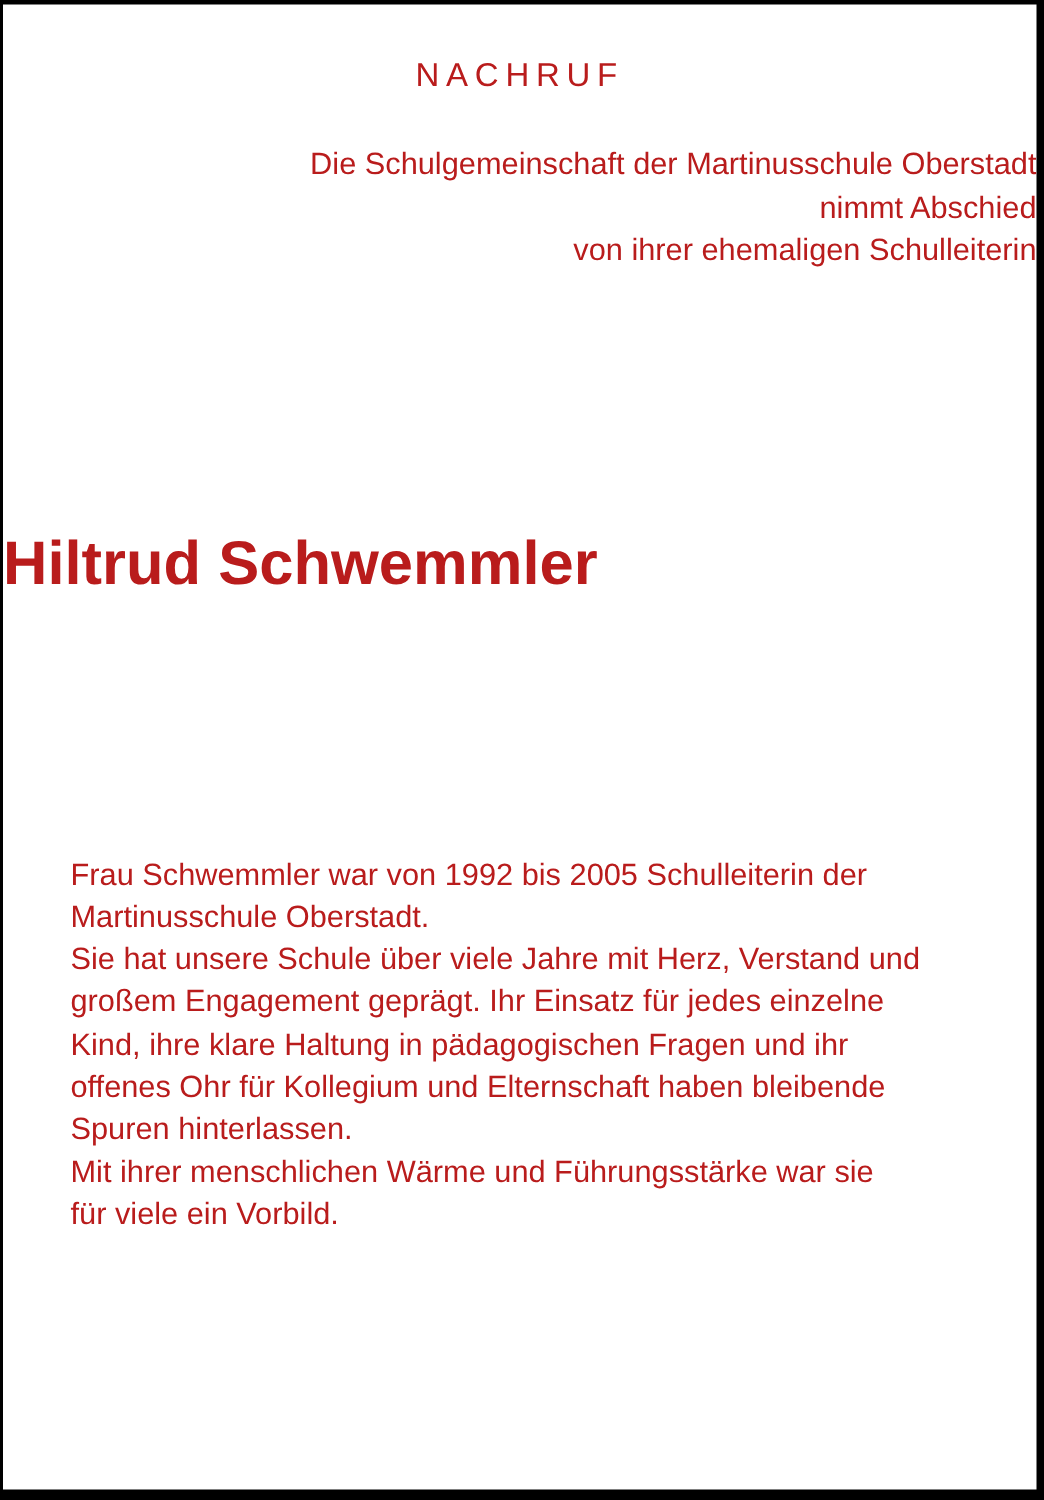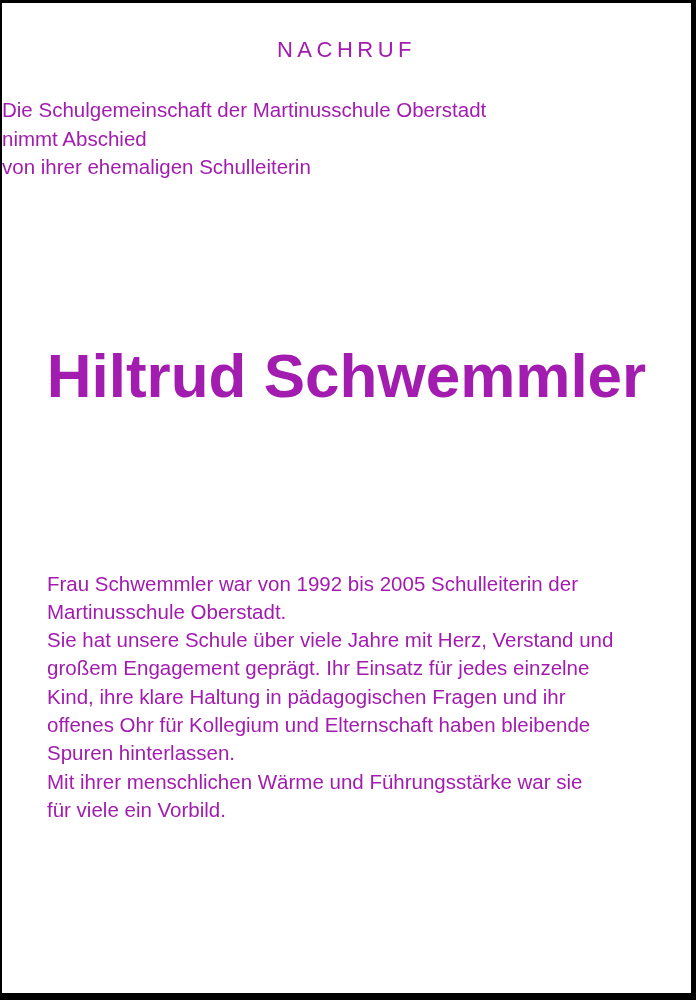--- a/index.html
+++ b/index.html
@@ -10,43 +10,42 @@
   .page {
     position: relative;
     width: 696px;
     height: 1000px;
     box-sizing: border-box;
     background: #ffffff;
     border-style: solid;
     border-color: #000000;
     border-width: 3px 5px 7px 2px;
     font-family: "Liberation Sans", sans-serif;
-    color: #a21caf;
+    color: #b91c1c;
     overflow: hidden;
   }
   .title {
     margin-top: 34px;
     text-align: center;
     font-size: 22px;
     line-height: 26px;
     letter-spacing: 4.5px;
     white-space: pre;
   }
   .intro {
     margin-top: 33px;
-    text-align: left;
+    text-align: right;
     font-size: 20.5px;
     line-height: 28.5px;
     white-space: pre;
   }
   .name {
     margin-top: 41px;
-    text-align: center;
     font-weight: bold;
-    font-size: 62px;
+    font-size: 41px;
     line-height: 61px;
     white-space: pre;
   }
   .body-par {
     margin-left: 45px;
     margin-right: 14px;
     font-size: 20.5px;
     line-height: 28.3px;
     white-space: pre;
     text-align: left;

